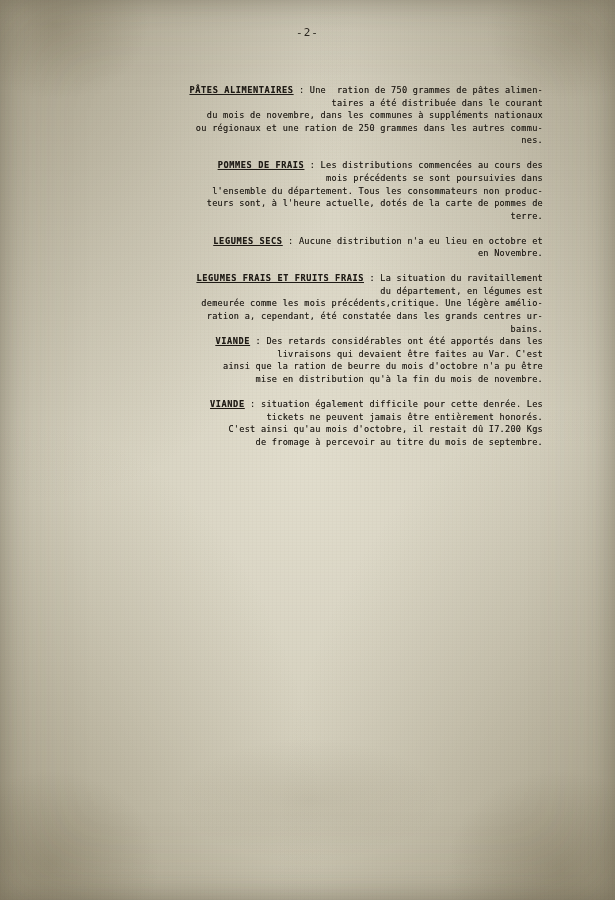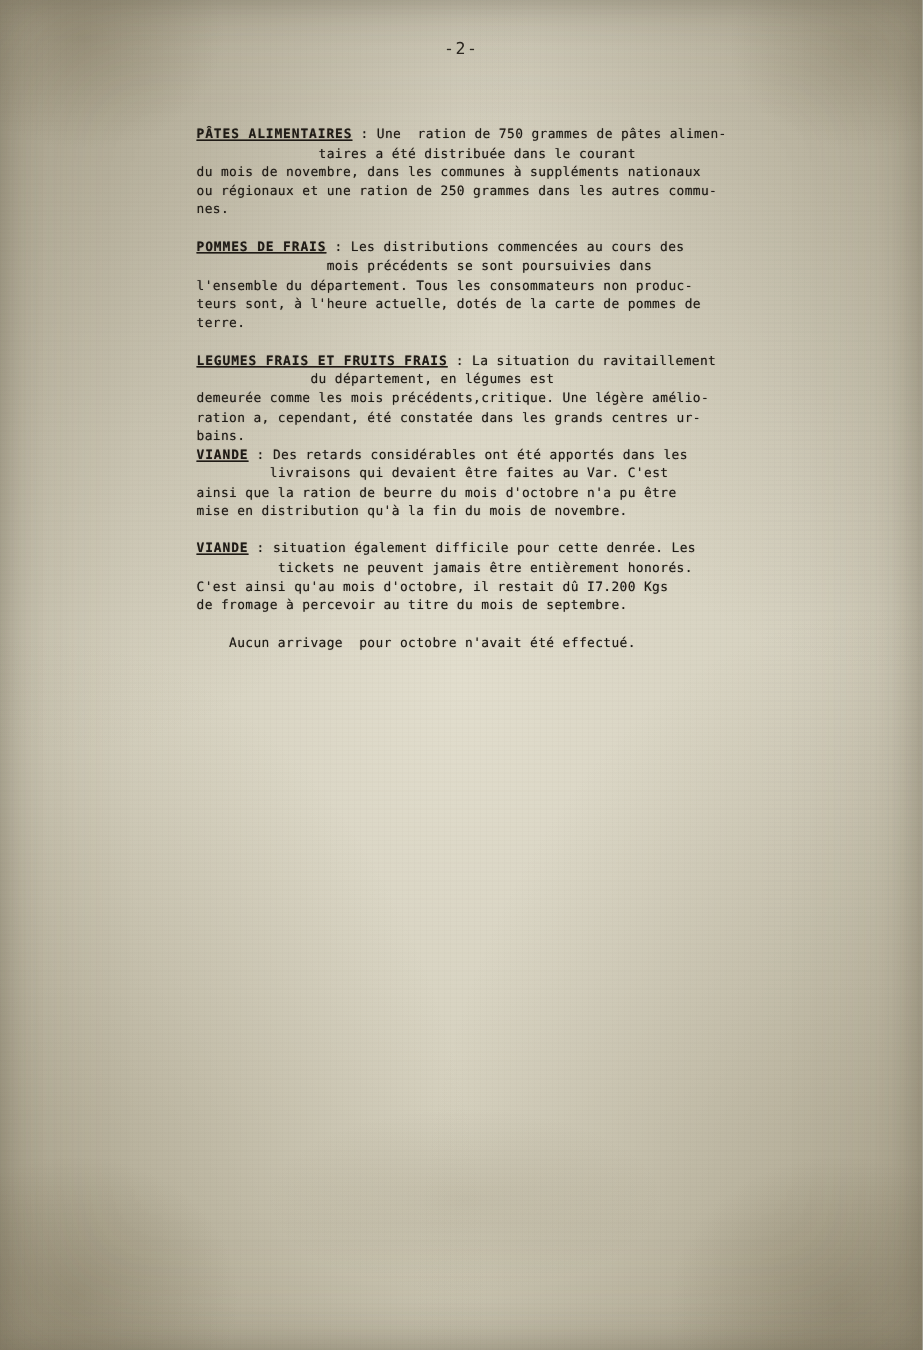--- a/index.html
+++ b/index.html
@@ -76,21 +76,21 @@
     color: #231f1a;
     font-size: 8.6px;
     line-height: 12.6px;
     letter-spacing: 0.25px;
     font-family: "DejaVu Sans Mono", monospace;
     text-shadow: 0 0 0.6px rgba(35,31,26,0.55);
   }
 
   .para {
     margin: 0 0 12.4px 0;
-    text-align: left;
+    text-align: right;
     white-space: pre-wrap;
   }
   .para.tight { margin-bottom: 0; }
 
   .head {
     text-decoration: underline;
     font-weight: bold;
     letter-spacing: 0.6px;
   }
 
@@ -119,39 +119,40 @@
 du mois de novembre, dans les communes à suppléments nationaux
 ou régionaux et une ration de 250 grammes dans les autres commu-
 nes.</span></p>
 
       <p class="para"><span class="head">POMMES DE FRAIS</span><span> : </span><span>Les distributions commencées au cours des
                 mois précédents se sont poursuivies dans
 l'ensemble du département. Tous les consommateurs non produc-
 teurs sont, à l'heure actuelle, dotés de la carte de pommes de
 terre.</span></p>
 
+      <p class="para"><span class="head">LEGUMES SECS</span><span> : </span><span>Aucune distribution n'a eu lieu en octobre et
+            en Novembre.</span></p>
 
       <p class="para tight"><span class="head">LEGUMES FRAIS ET FRUITS FRAIS</span><span> : </span><span>La situation du ravitaillement
               du département, en légumes est
 demeurée comme les mois précédents,critique. Une légère amélio-
 ration a, cependant, été constatée dans les grands centres ur-
 bains.</span></p>
 
 
 
       <p class="para"><span class="head">VIANDE</span><span> : </span><span>Des retards considérables ont été apportés dans les
          livraisons qui devaient être faites au Var. C'est
 ainsi que la ration de beurre du mois d'octobre n'a pu être
 mise en distribution qu'à la fin du mois de novembre.</span></p>
 
       <p class="para"><span class="head">VIANDE</span><span> : </span><span>situation également difficile pour cette denrée. Les
           tickets ne peuvent jamais être entièrement honorés.
 C'est ainsi qu'au mois d'octobre, il restait dû I7.200 Kgs
 de fromage à percevoir au titre du mois de septembre.</span></p>
 
-      <p class="para"><span>    Aucun arrivage  pour octobre n'avait été effectué.</span></p>
 
     </div>
   </div>
 
   <div class="grain"></div>
   <div class="edge-shadow"></div>
 </div>
 
 </body></html>

